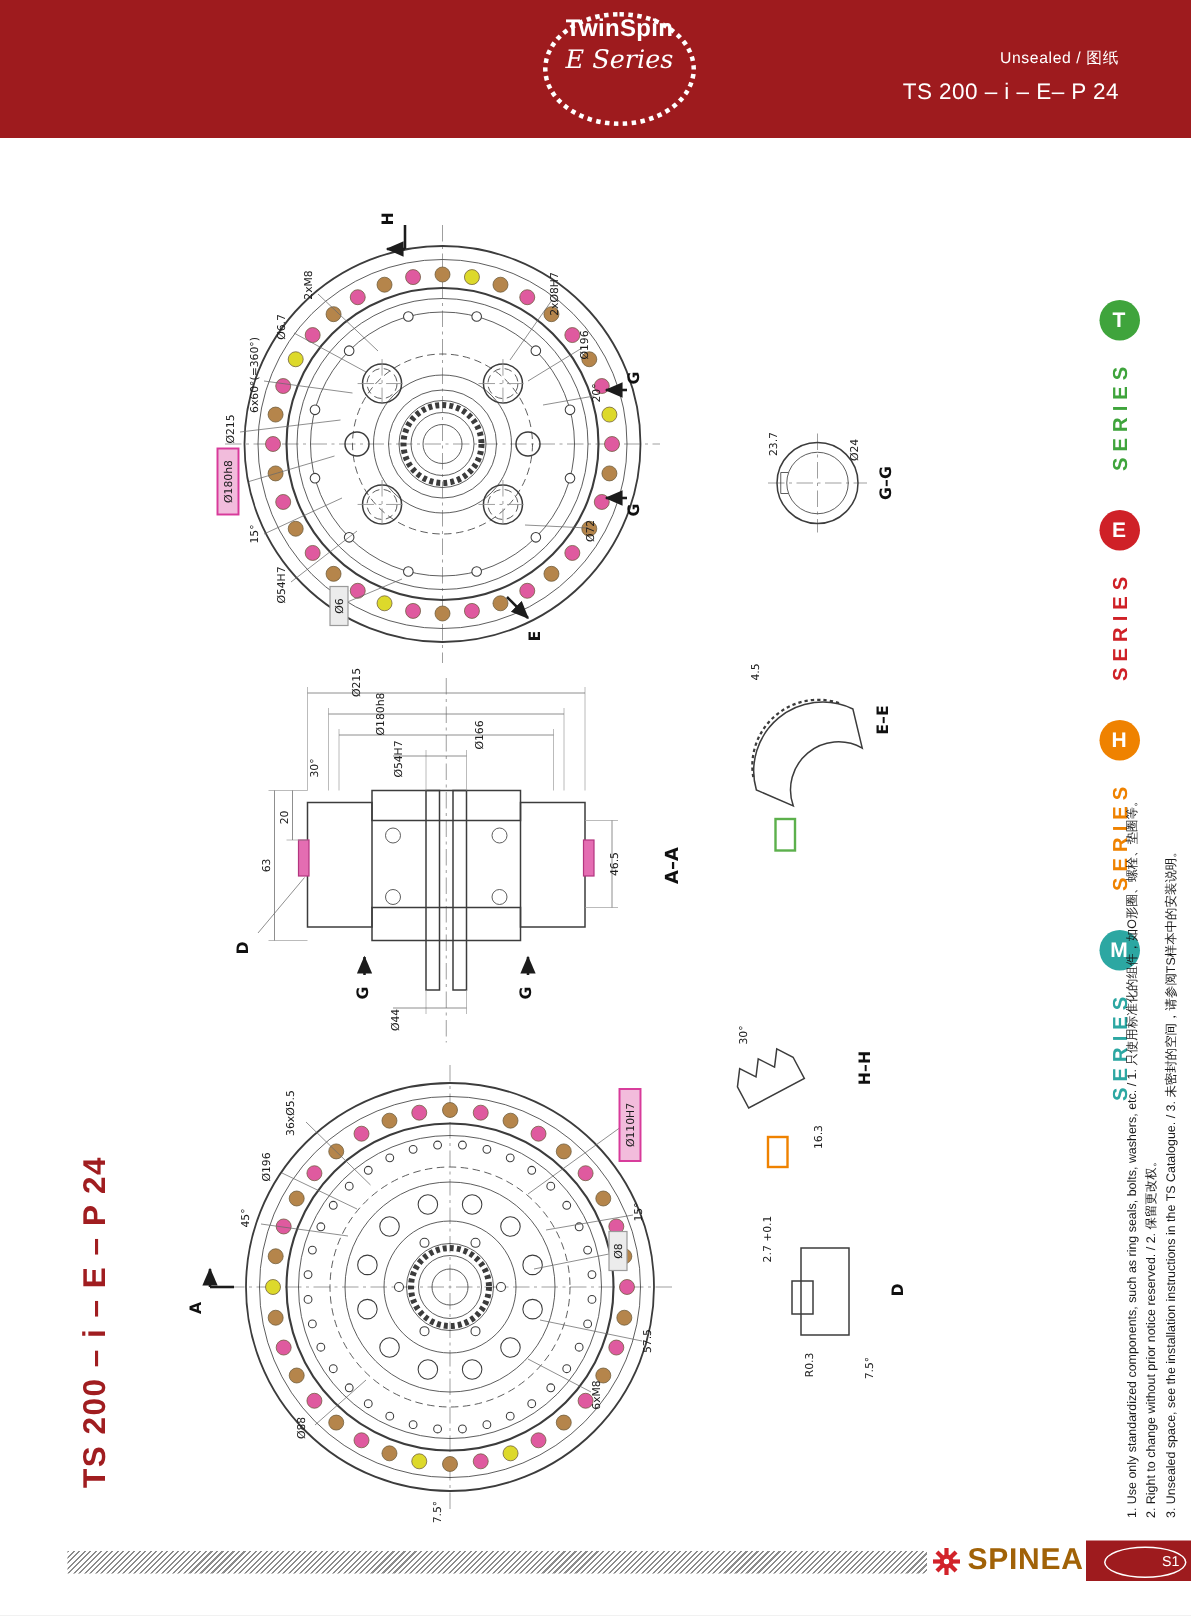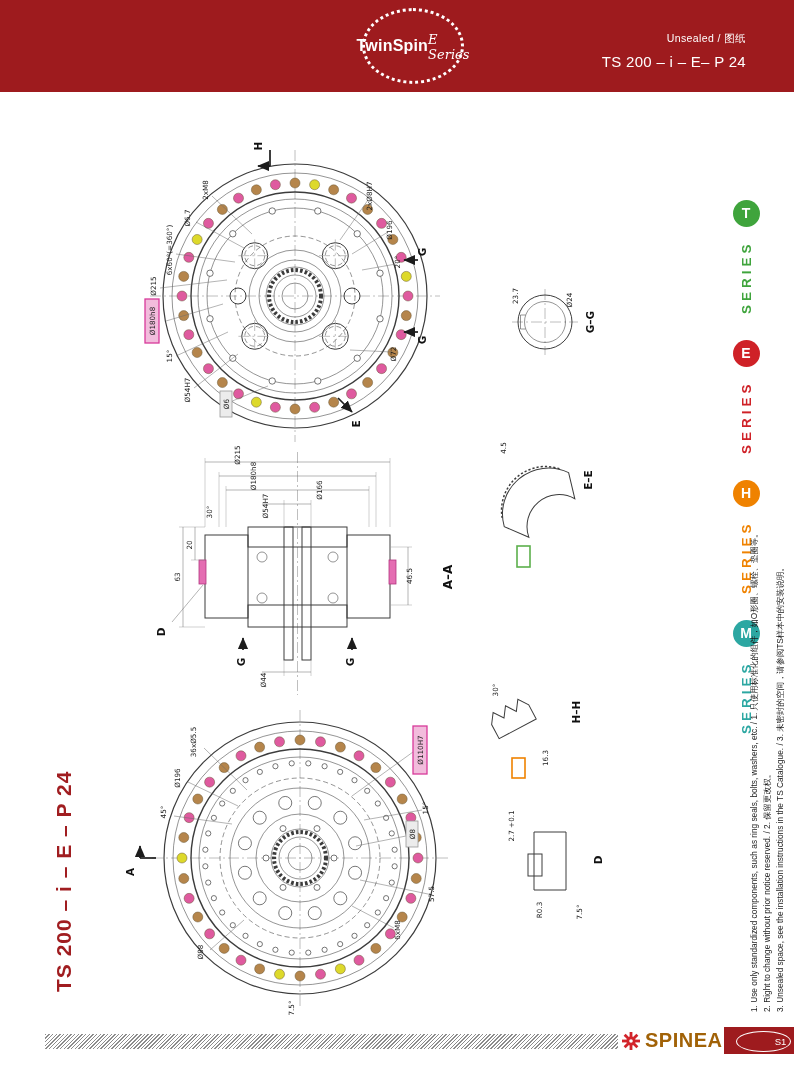--- a/index.html
+++ b/index.html
@@ -1,23 +1,23 @@
 <!DOCTYPE html>
 <html><head>
 <meta charset="utf-8">
 <style>
   html,body{margin:0;padding:0;background:#e8e8e8;}
   .page{position:relative;width:794px;height:1077px;background:#ffffff;overflow:hidden;
         font-family:"Liberation Sans",sans-serif;}
   
   .topbar{position:absolute;left:0;top:0;width:794px;height:92px;background:#9e1b1e;}
   .logo{position:absolute;left:362px;top:8px;width:96px;height:70px;border:3px dotted #fff;
-        border-radius:50%;display:flex;flex-direction:row;align-items:center;justify-content:center;}
+        border-radius:50%;display:flex;flex-direction:column;align-items:center;}
   .brand{color:#fff;font-weight:bold;font-size:16px;letter-spacing:.2px;}
-  .brand-script{color:#fff;font-family:"DejaVu Serif",serif;font-style:italic;font-size:13px;margin-top:1px;}
+  .brand-script{color:#fff;font-family:"DejaVu Serif",serif;font-style:italic;font-size:17px;margin-top:1px;}
   .header-right{position:absolute;right:48px;top:32px;text-align:right;color:#fff;}
   .doc-type{font-size:10.5px;letter-spacing:.4px;}
   .doc-title{font-size:15px;margin-top:7px;letter-spacing:.3px;}
   
   .side-title{position:absolute;left:52px;top:992px;transform:rotate(-90deg);transform-origin:0 0;
         white-space:nowrap;color:#a01d20;font-weight:bold;font-size:21px;letter-spacing:1px;}
   
   .tab{position:absolute;left:732px;width:28px;text-align:center;}
   .tab-circle{width:27px;height:27px;border-radius:50%;color:#fff;font-weight:bold;font-size:14px;
         line-height:27px;text-align:center;margin:0 auto;}

